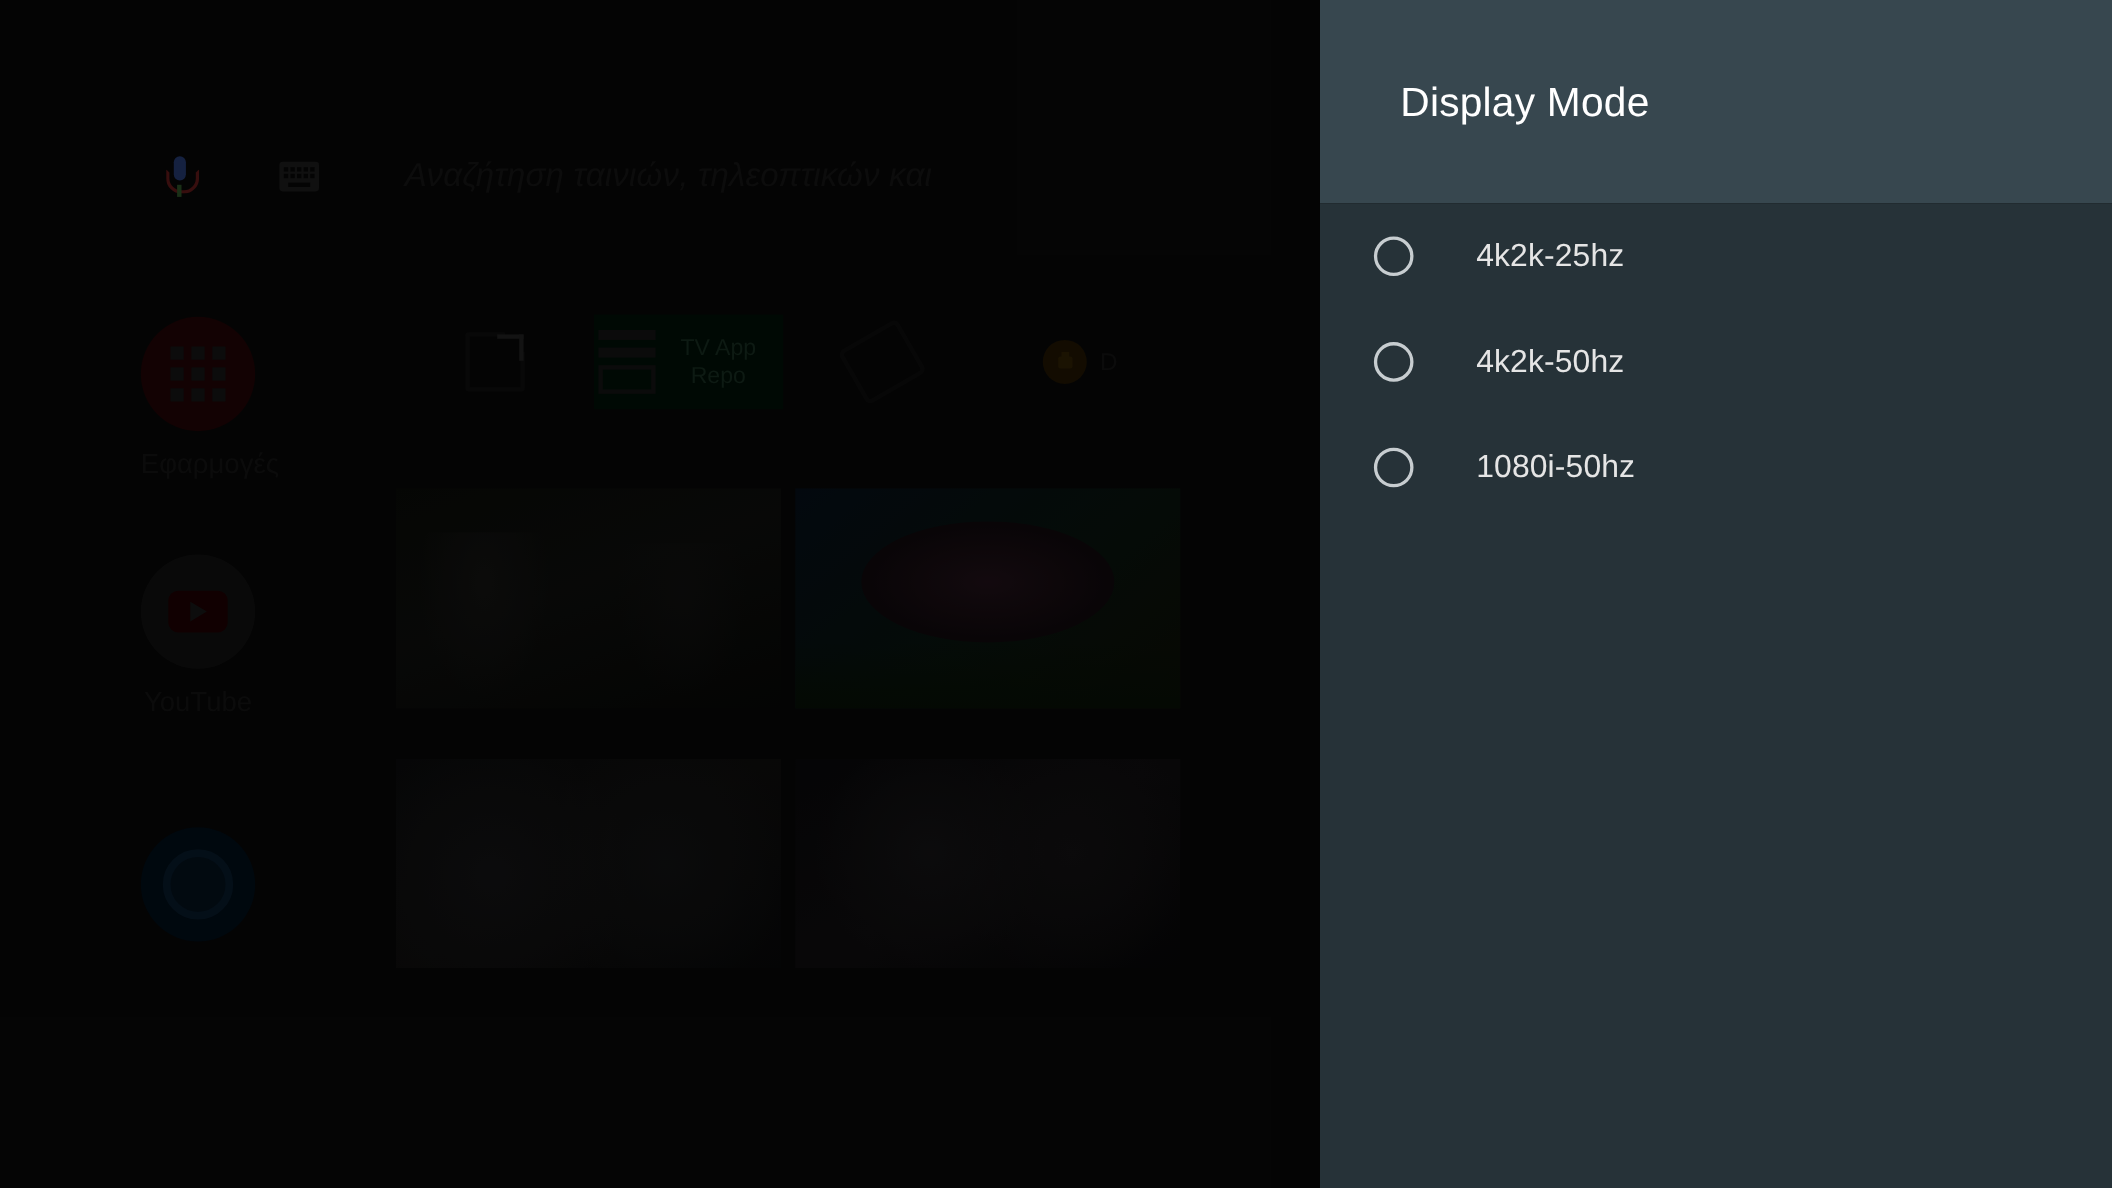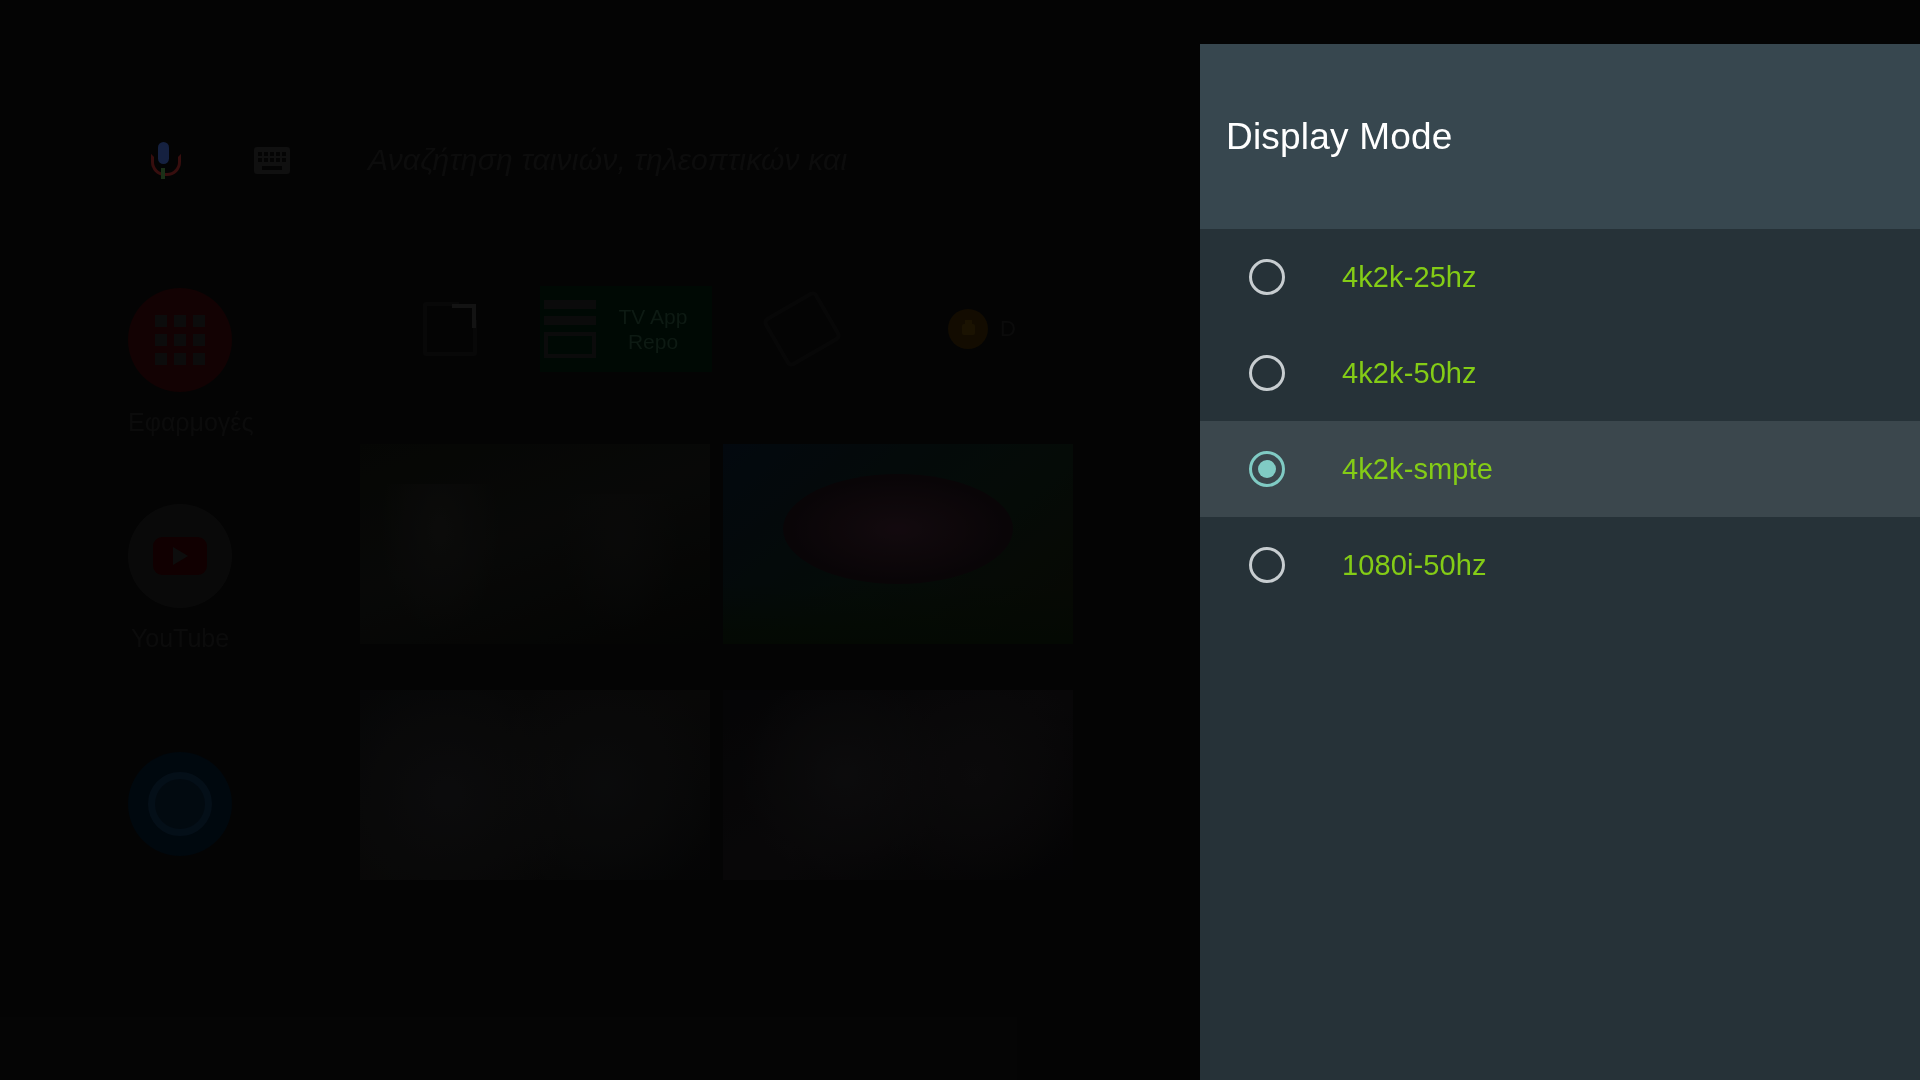--- a/index.html
+++ b/index.html
@@ -329,22 +329,21 @@
     display: flex;
     flex-direction: column;
   }
   #dialog-header {
     height: 185px;
     background: #37474F;
     flex: 0 0 auto;
     display: flex;
     align-items: center;
     box-sizing: border-box;
-    padding-left: 26px;
-    margin-top: 44px;
+    padding-left: 73px;
   }
   #dialog-title {
     color: #ffffff;
     font-size: 37px;
     font-weight: normal;
     letter-spacing: 0.2px;
     margin: 0;
   }
   #option-list {
     flex: 1 1 auto;
@@ -380,21 +379,21 @@
     width: 18px;
     height: 18px;
     border-radius: 50%;
     background: transparent;
   }
   .option-row.selected .radio .dot {
     background: #80CBC4;
   }
   .option-label {
     margin-left: 57px;
-    color: #84cc16;
+    color: #e5e5e5;
     font-size: 29px;
     letter-spacing: 0.1px;
     white-space: nowrap;
   }
 </style>
 </head>
 <body>
 
 <div id="launcher">
 
@@ -496,26 +495,20 @@
           <div class="dot"></div>
         </div>
         <div class="option-label">4k2k-25hz</div>
       </div>
       <div class="option-row">
         <div class="radio">
           <div class="dot"></div>
         </div>
         <div class="option-label">4k2k-50hz</div>
       </div>
-      <div class="option-row selected">
-        <div class="radio">
-          <div class="dot"></div>
-        </div>
-        <div class="option-label">4k2k-smpte</div>
-      </div>
       <div class="option-row">
         <div class="radio">
           <div class="dot"></div>
         </div>
         <div class="option-label">1080i-50hz</div>
       </div>
     </div>
 </div>
 
 </body></html>

